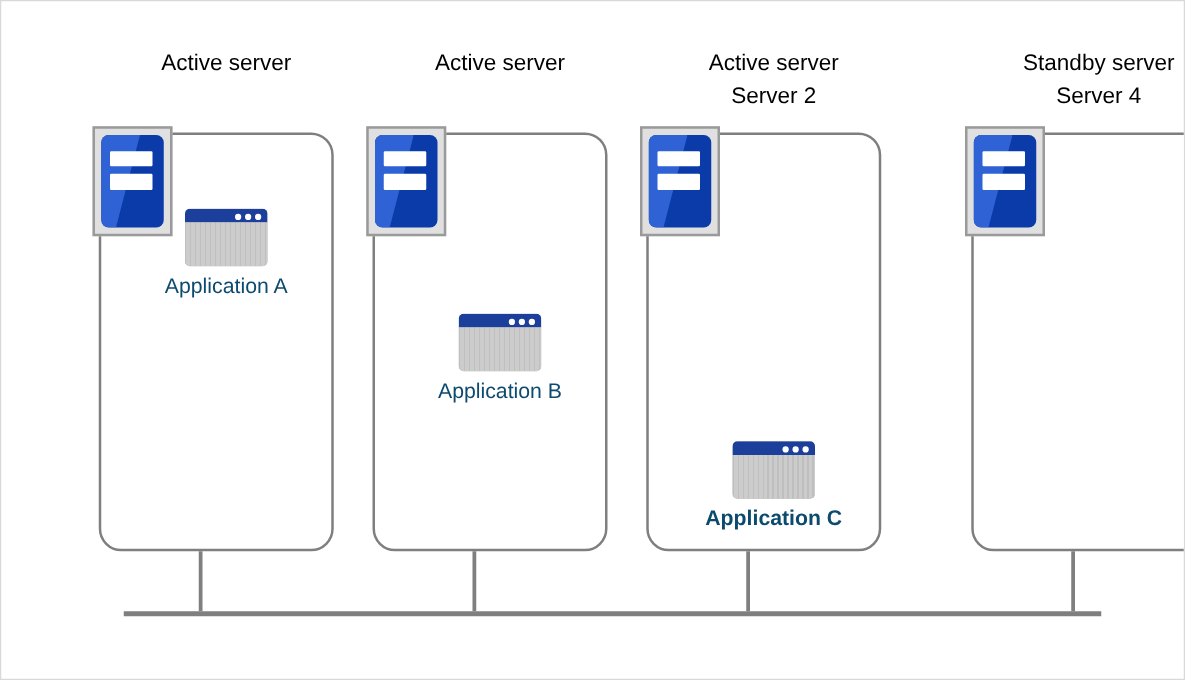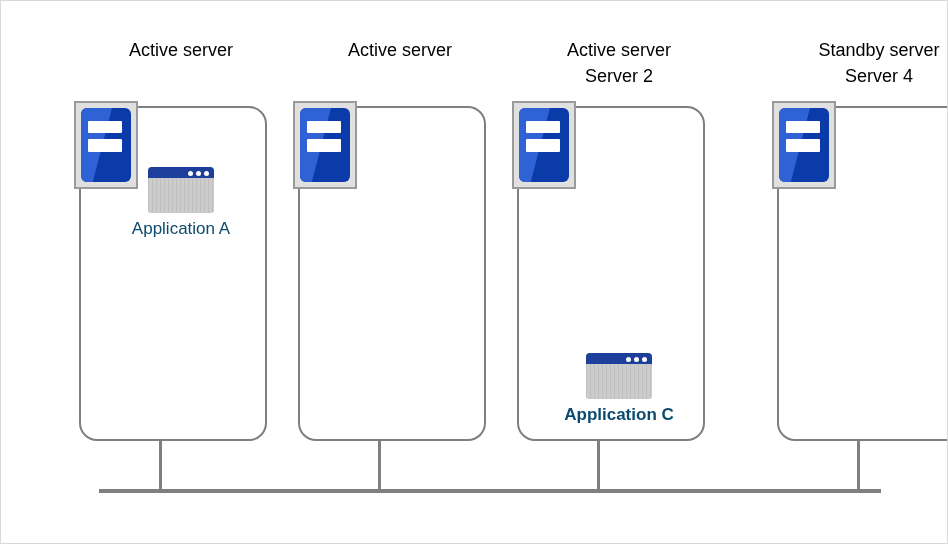--- a/index.html
+++ b/index.html
@@ -211,20 +211,30 @@
     <div class="server-box"></div>
 
     <div class="server-icon-frame">
       <div class="server-icon">
         <div class="sheen"></div>
         <div class="bar b1"></div>
         <div class="bar b2"></div>
       </div>
     </div>
 
+    <div class="app-group" style="top:250px;">
+      <div class="app-icon">
+        <div class="titlebar"></div>
+        <div class="dot d1"></div>
+        <div class="dot d2"></div>
+        <div class="dot d3"></div>
+        <div class="body"></div>
+      </div>
+      <div class="app-label">Application  B</div>
+    </div>
 
     <div class="drop-line" style="left:88px;"></div>
   </div>
 
   <div class="server-col" style="left:508px;">
     <div class="server-caption">
       <span>Active server</span>
       <span class="line2">Server 2</span>
     </div>
 

